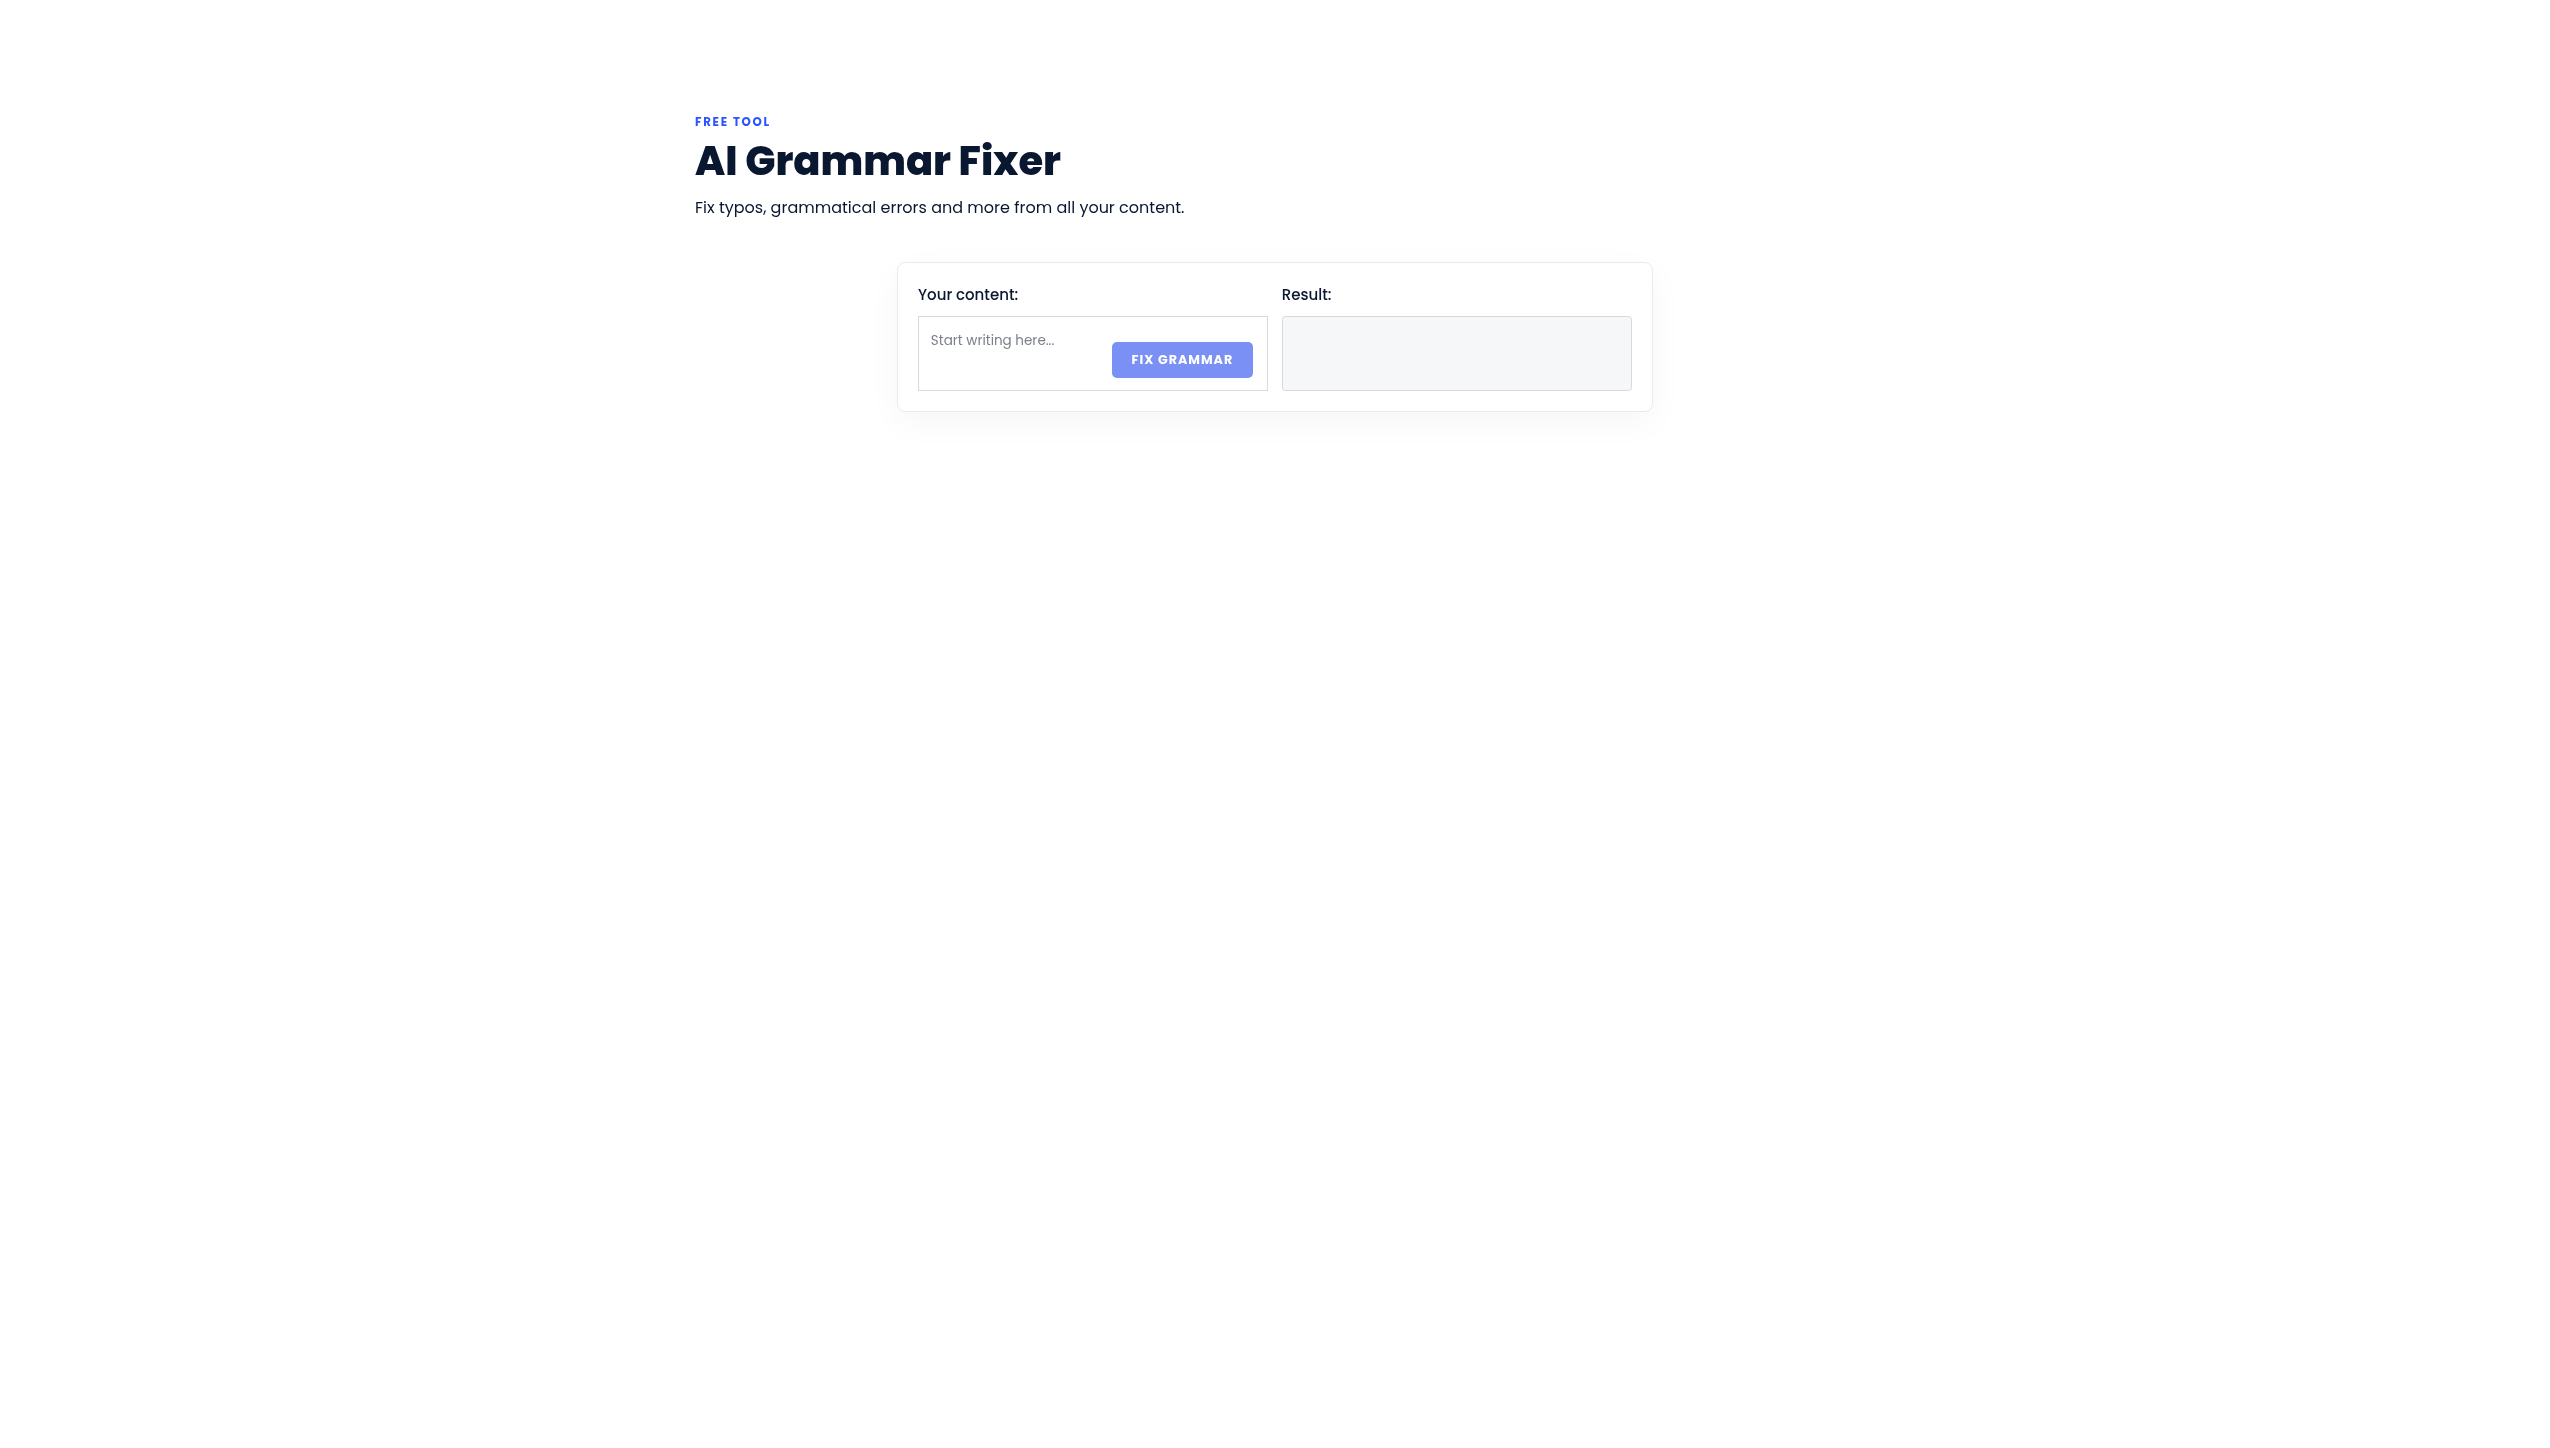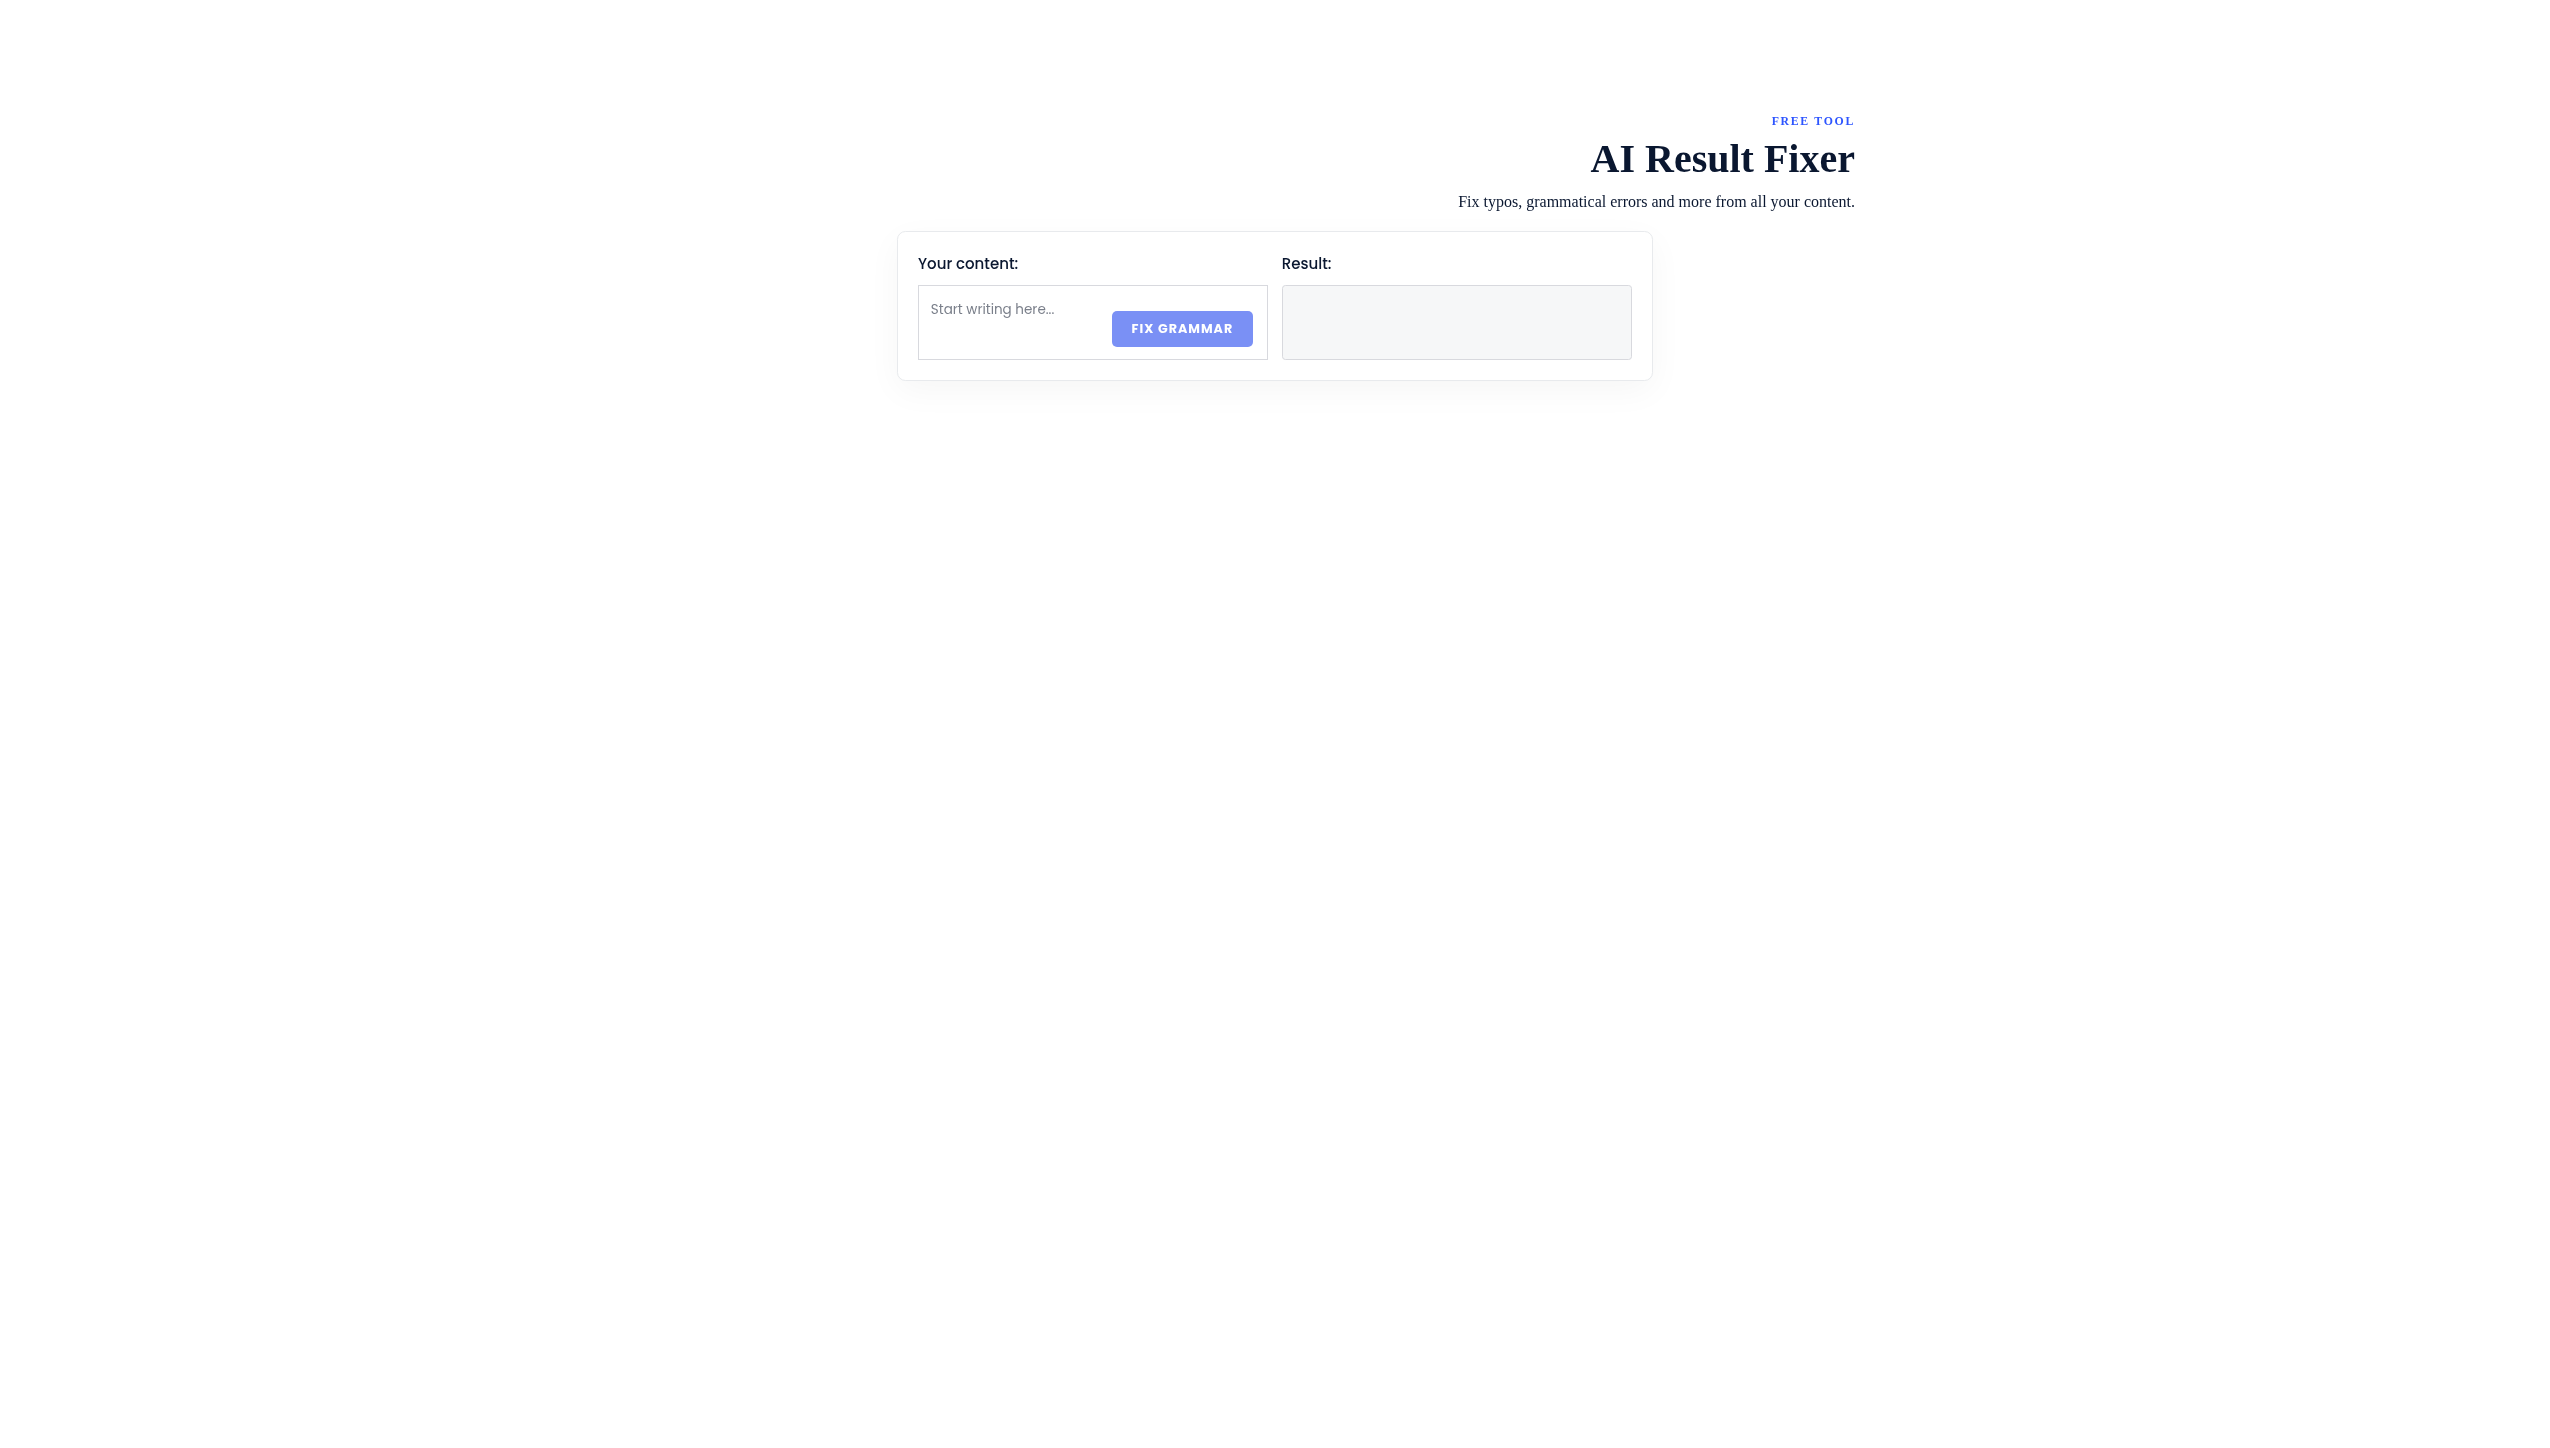--- a/index.html
+++ b/index.html
@@ -15,23 +15,22 @@
       padding-top: 114px;
     }
     
     .container {
       max-width: 1228px;
       margin: 0 auto;
       padding: 0 34px;
     }
     
     .header {
-      text-align: right;
-      margin-bottom: 20px;
-      font-family: Liberation Serif, serif;
+      text-align: left;
+      margin-bottom: 42px;
     }
     
     .eyebrow {
       color: #2d55ff;
       font-size: 11.8px;
       font-weight: 700;
       letter-spacing: 1.7px;
       text-transform: uppercase;
       margin-bottom: 8.4px;
     }
@@ -132,21 +131,21 @@
       text-transform: uppercase;
       cursor: pointer;
     }
   </style>
 </head>
 <body>
 
 <div class="container">
   <div class="header">
     <div class="eyebrow">FREE TOOL</div>
-    <h1 class="title">AI Result Fixer</h1>
+    <h1 class="title">AI Grammar Fixer</h1>
     <p class="subtitle">Fix typos, grammatical errors and more from all your content.</p>
   </div>
 
   <div class="card">
     <div class="panels">
       <div class="panel">
         <div class="panel-label">Your content:</div>
         <div class="input-wrapper">
           <textarea class="text-input" placeholder="Start writing here..." style=""></textarea>
           <button class="fix-button">FIX GRAMMAR</button>

